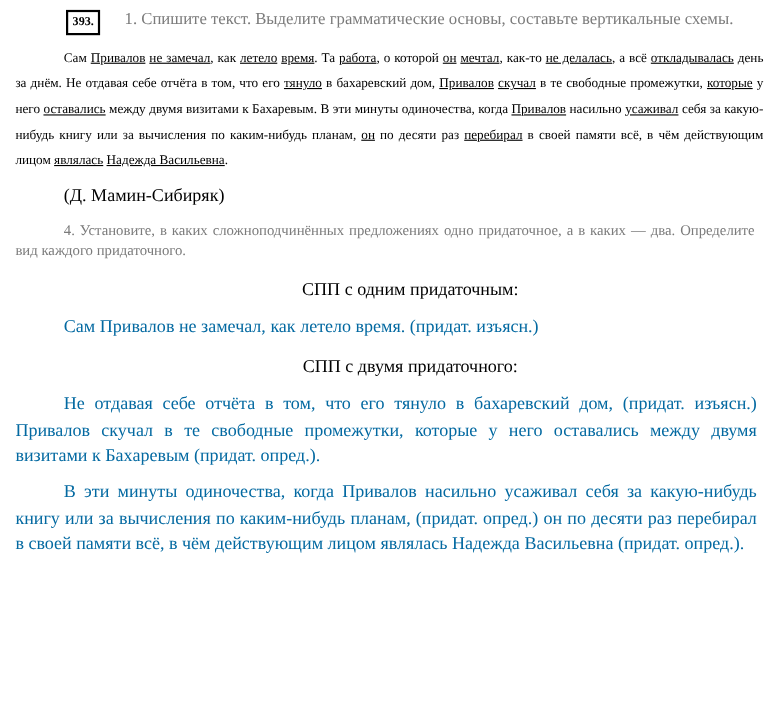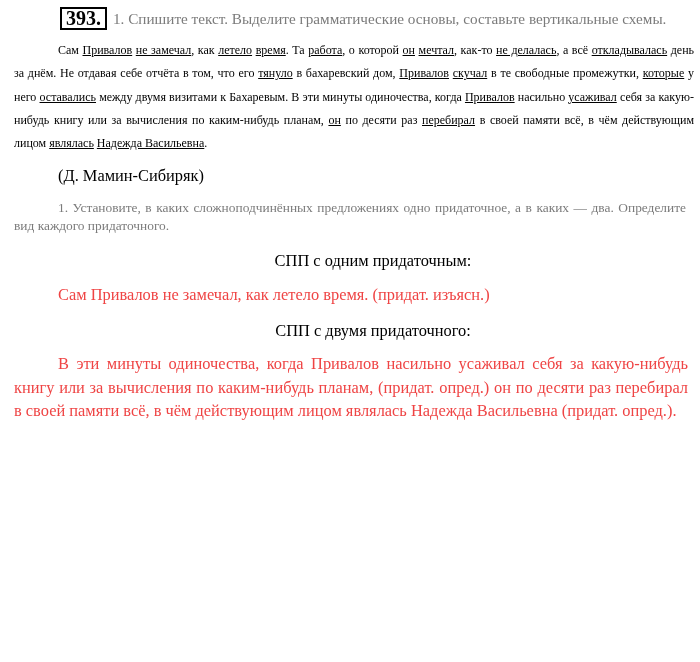--- a/index.html
+++ b/index.html
@@ -29,30 +29,31 @@
     font-size: 15.2px;
     line-height: 21px;
     color: #7b7b7b;
     text-align: left;
   }
   .ex-number {
     display: inline-block;
     border: 2px solid #000000;
     color: #000000;
     font-weight: bold;
-    font-size: 20px;
+    font-size: 11px;
     line-height: 16px;
     padding: 1px 4px 2px 4px;
     margin-right: 6px;
     margin-left: 44px;
     vertical-align: -1px;
     letter-spacing: 0px;
   }
   .ex-task-text {
     color: #7b7b7b;
+    margin-left: 16px;
   }
 
   
   .body-text {
     margin: 9px 0 0 0;
     padding: 0 6px 0 14px;
     font-size: 12px;
     line-height: 23.3px;
     text-align: justify;
     text-indent: 44px;
@@ -91,42 +92,43 @@
     color: #000000;
     text-align: center;
   }
   .ans-para {
     margin: 11px 0 0 0;
     padding: 0 12px 0 14px;
     font-size: 16.4px;
     line-height: 23.3px;
     text-align: justify;
     text-indent: 44px;
-    color: #ef4444;
+    color: #0369a1;
   }
   .ans-para.tight { margin-top: 10px; }
 </style>
 </head>
 <body>
 
 <div class="page">
 
   <p class="ex-header">
     <span class="ex-number">393.</span><span class="ex-task-text">1. Спишите текст. Выделите грамматические основы, составьте вертикальные схемы.</span>
   </p>
 
   <p class="body-text" id="source-text"><span>Сам </span><span class="u">Привалов</span><span> </span><span class="u">не замечал</span><span>, как </span><span class="u">летело</span><span> </span><span class="u">время</span><span>. Та </span><span class="u">работа</span><span>, о которой </span><span class="u">он</span><span> </span><span class="u">мечтал</span><span>, как-то </span><span class="u">не делалась</span><span>, а всё </span><span class="u">откладывалась</span><span> день за днём. Не отдавая себе отчёта в том, что его </span><span class="u">тянуло</span><span> в бахаревский дом, </span><span class="u">Привалов</span><span> </span><span class="u">скучал</span><span> в те свободные промежутки, </span><span class="u">которые</span><span> у него </span><span class="u">оставались</span><span> между двумя визитами к Бахаревым. В эти минуты одиночества, когда </span><span class="u">Привалов</span><span> насильно </span><span class="u">усаживал</span><span> себя за какую-нибудь книгу или за вычисления по каким-нибудь планам, </span><span class="u">он</span><span> по десяти раз </span><span class="u">перебирал</span><span> в своей памяти всё, в чём действующим лицом </span><span class="u">являлась</span><span> </span><span class="u">Надежда Васильевна</span><span>.</span></p>
 
   <p class="attribution">(Д. Мамин-Сибиряк)</p>
 
-  <p class="task2">1. Установите, в каких сложноподчинённых предложениях одно придаточное, а в каких — два. Определите вид каждого придаточного.</p>
+  <p class="task2">4. Установите, в каких сложноподчинённых предложениях одно придаточное, а в каких — два. Определите вид каждого придаточного.</p>
 
   <p class="ans-heading">СПП с одним придаточным:</p>
 
   <p class="ans-para">Сам Привалов не замечал, как летело время. (придат. изъясн.)</p>
 
 
   <p class="ans-heading">СПП с двумя придаточного:</p>
 
+  <p class="ans-para">Не отдавая себе отчёта в том, что его тянуло в бахаревский дом, (придат. изъясн.) Привалов скучал в те свободные промежутки, которые у него оставались между двумя визитами к Бахаревым (придат. опред.).</p>
 
   <p class="ans-para tight">В эти минуты одиночества, когда Привалов насильно усаживал себя за какую-нибудь книгу или за вычисления по каким-нибудь планам, (придат. опред.) он по десяти раз перебирал в своей памяти всё, в чём действующим лицом являлась Надежда Васильевна (придат. опред.).</p>
 
 </div>
 
 </body></html>

